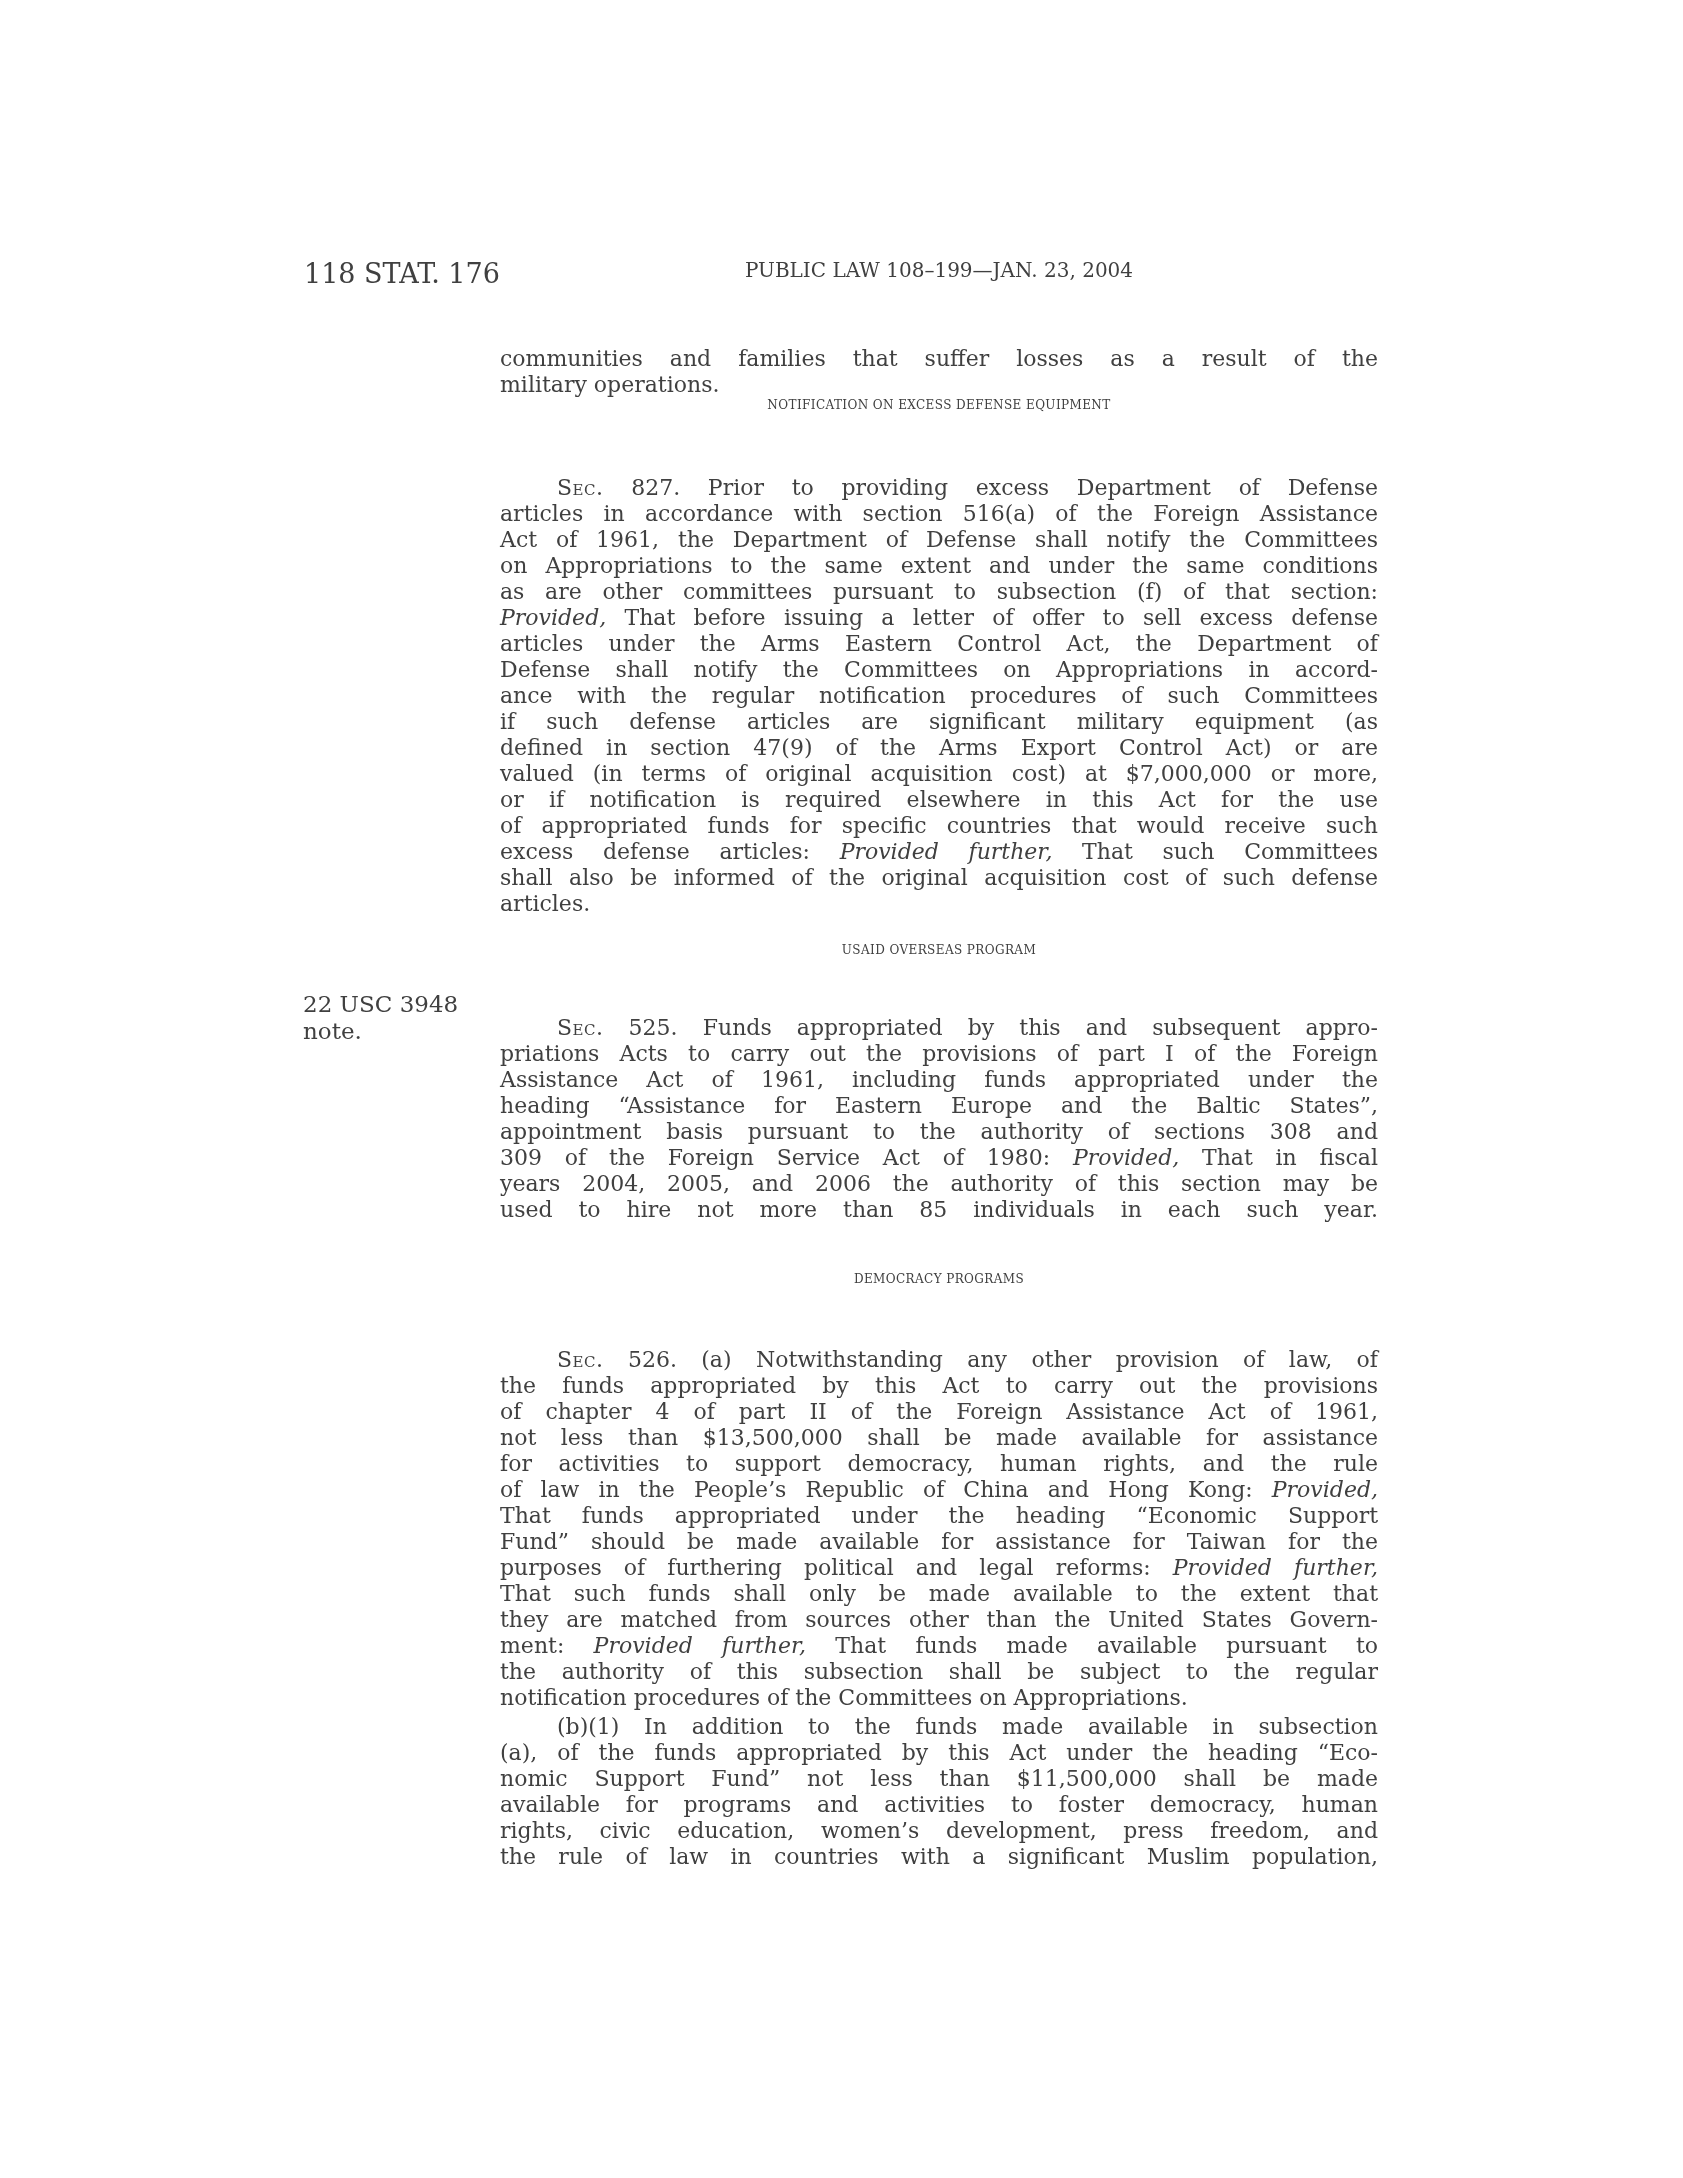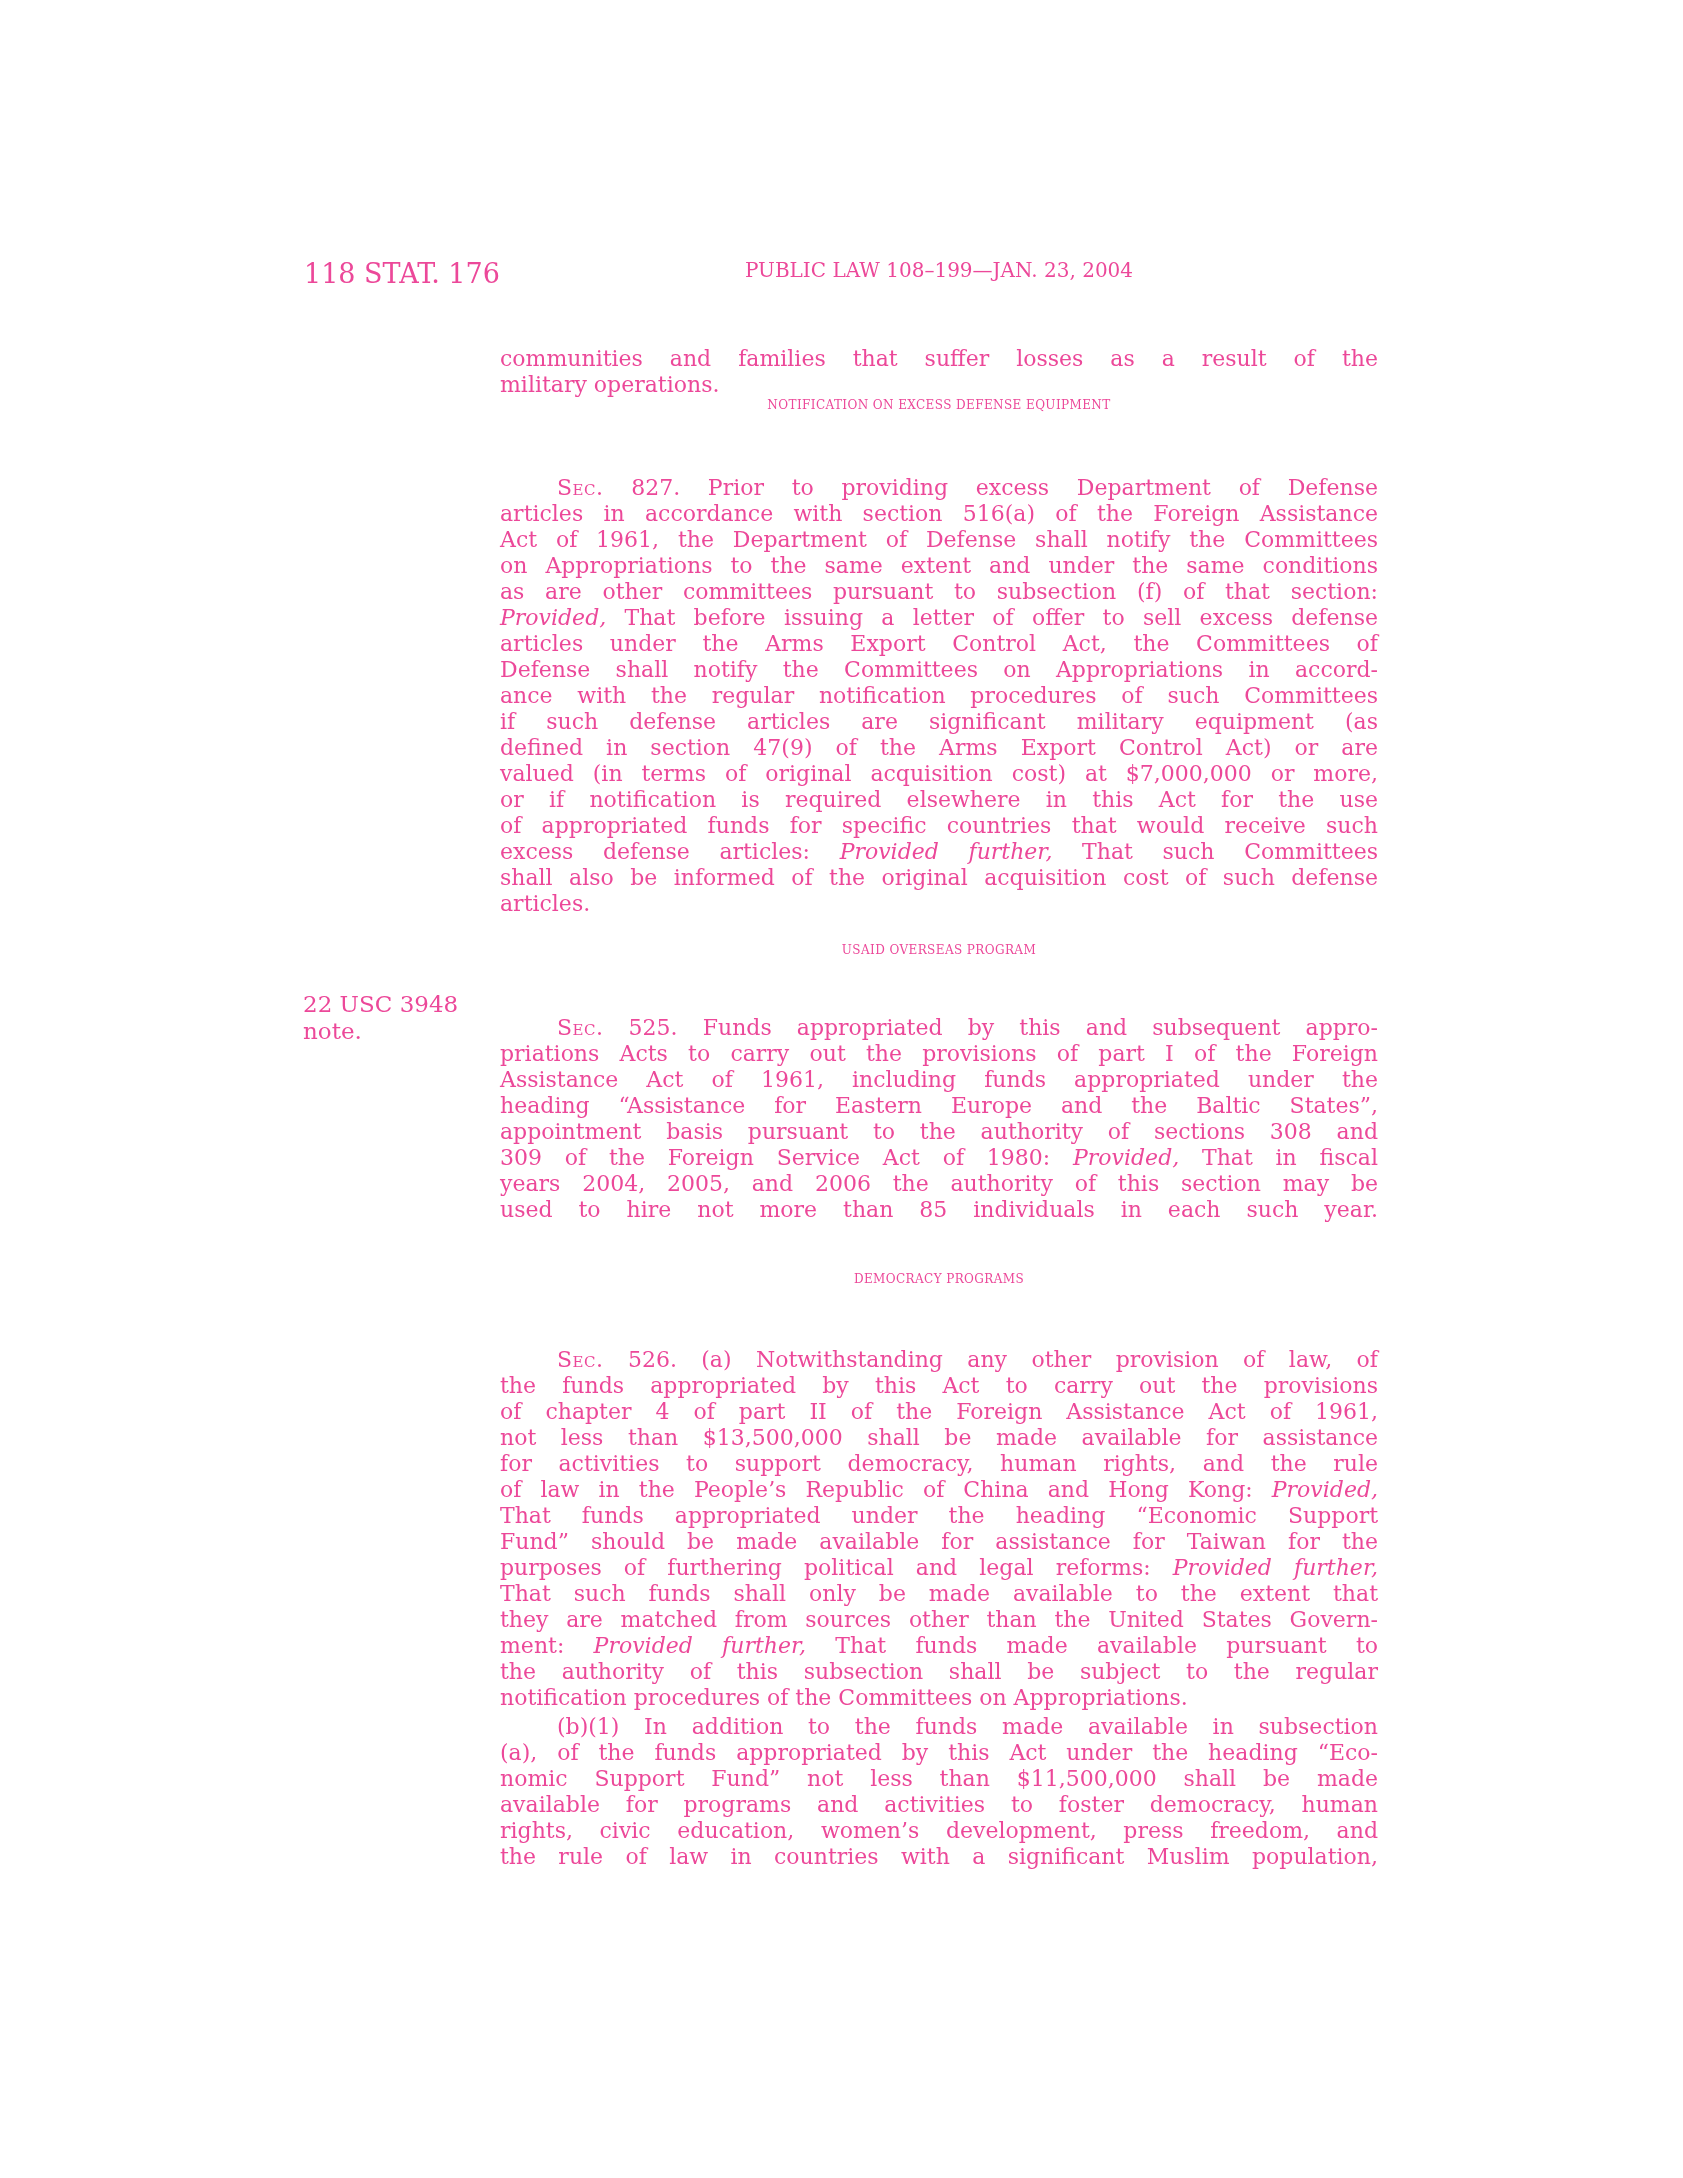--- a/index.html
+++ b/index.html
@@ -1,21 +1,21 @@
 <!DOCTYPE html>
 <html><head>
 <meta charset="utf-8">
 <style>
   html, body { margin: 0; padding: 0; background: #ffffff; }
   .page {
     position: relative;
     width: 1683px;
     height: 1871px;
     background: #ffffff;
-    color: #ec4899;
+    color: #404040;
     font-family: "DejaVu Serif", "Liberation Serif", serif;
     overflow: hidden;
   }
   .header { position: absolute; top: 258px; left: 0; width: 1683px; height: 34px; }
   .stat-num {
     position: absolute; left: 304px; top: 0;
     font-size: 27px; white-space: nowrap;
   }
   .law-title {
     position: absolute; left: 500px; top: 0; width: 878px;
@@ -56,21 +56,21 @@
         <div class="line"><span>military operations.</span></div>
       </div>
       <div class="heading" style="top: 398px;">NOTIFICATION ON EXCESS DEFENSE EQUIPMENT</div>
       <div class="para" style="top: 451px;">
         <div class="line just" style="text-indent: 57px;"><span class="smallcaps">Sec.</span><span> 827. Prior to providing excess Department of Defense</span></div>
         <div class="line just"><span>articles in accordance with section 516(a) of the Foreign Assistance</span></div>
         <div class="line just"><span>Act of 1961, the Department of Defense shall notify the Committees</span></div>
         <div class="line just"><span>on Appropriations to the same extent and under the same conditions</span></div>
         <div class="line just"><span>as are other committees pursuant to subsection (f) of that section:</span></div>
         <div class="line just"><span class="italic">Provided,</span><span> That before issuing a letter of offer to sell excess defense</span></div>
-        <div class="line just"><span>articles under the Arms Export Control Act, the Committees of</span></div>
+        <div class="line just"><span>articles under the Arms Eastern Control Act, the Department of</span></div>
         <div class="line just"><span>Defense shall notify the Committees on Appropriations in accord-</span></div>
         <div class="line just"><span>ance with the regular notification procedures of such Committees</span></div>
         <div class="line just"><span>if such defense articles are significant military equipment (as</span></div>
         <div class="line just"><span>defined in section 47(9) of the Arms Export Control Act) or are</span></div>
         <div class="line just"><span>valued (in terms of original acquisition cost) at $7,000,000 or more,</span></div>
         <div class="line just"><span>or if notification is required elsewhere in this Act for the use</span></div>
         <div class="line just"><span>of appropriated funds for specific countries that would receive such</span></div>
         <div class="line just"><span>excess defense articles: </span><span class="italic">Provided further,</span><span> That such Committees</span></div>
         <div class="line just"><span>shall also be informed of the original acquisition cost of such defense</span></div>
         <div class="line"><span>articles.</span></div>

